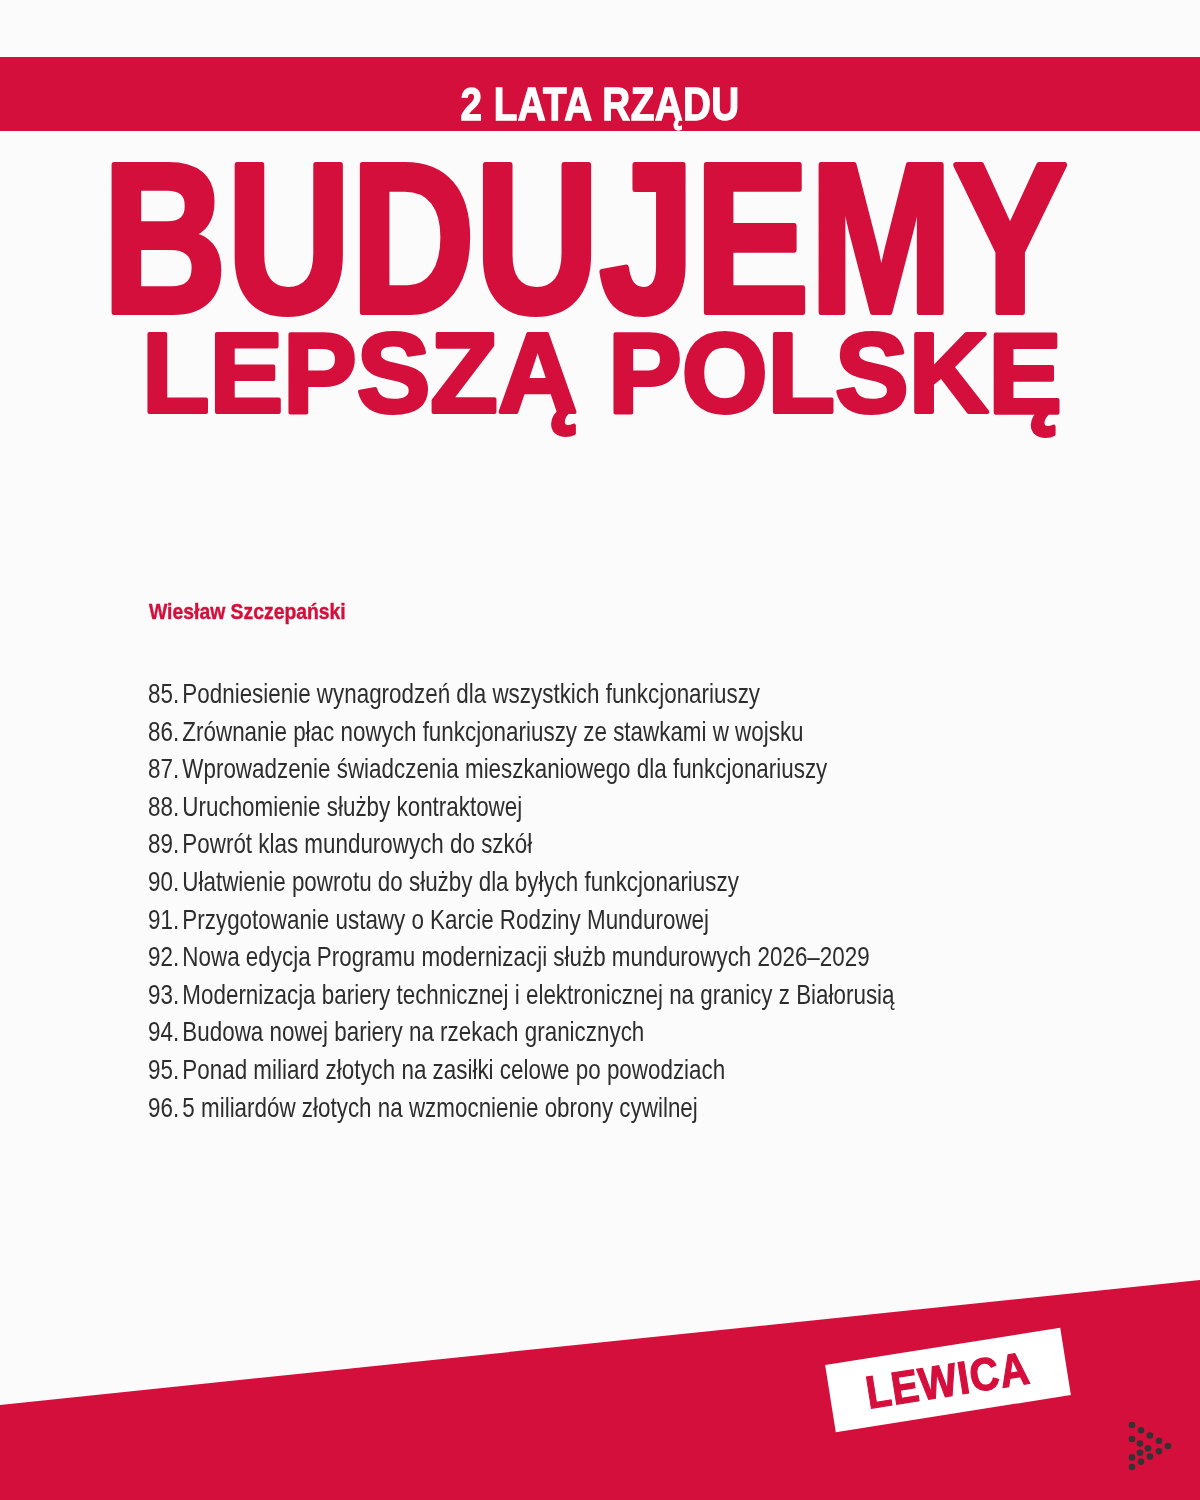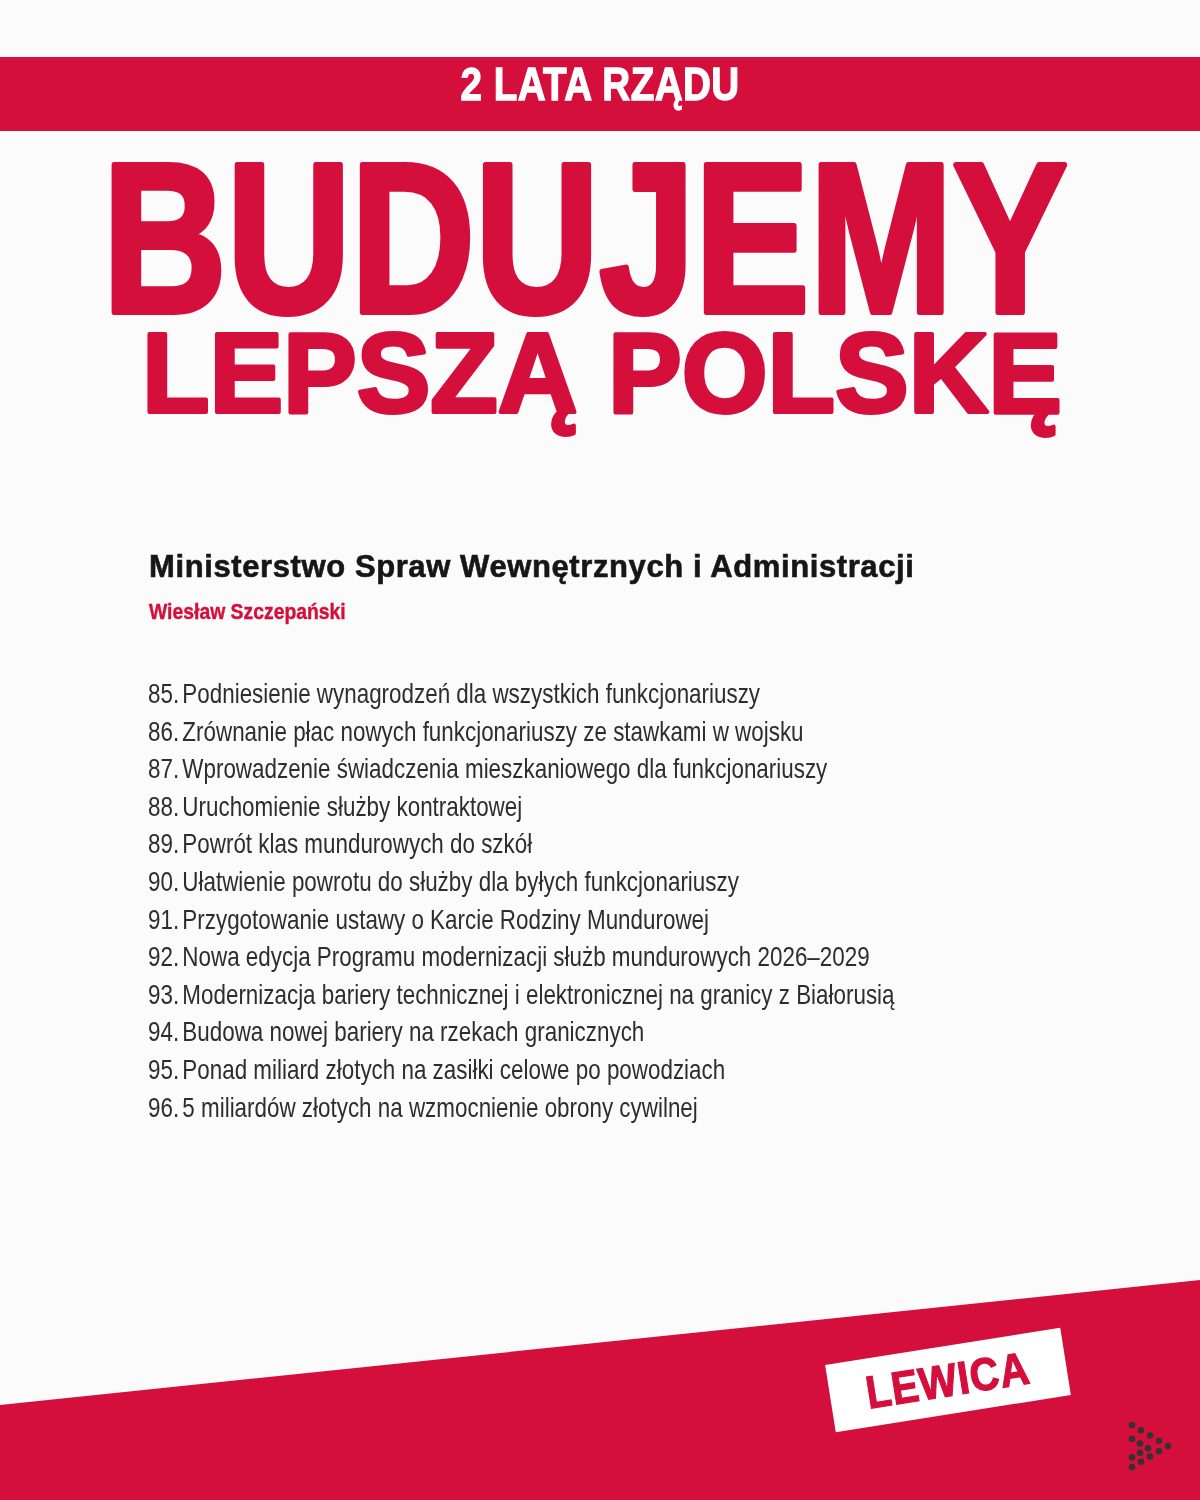--- a/index.html
+++ b/index.html
@@ -13,21 +13,21 @@
   .poster {
     position: absolute; inset: 0;
     background: #fbfbfc;
     width: 1200px; height: 1500px;
   }
 
   
   .topbar {
     position: absolute; left: 0; top: 57px; width: 1200px; height: 74px;
     background: #d50f3c;
-    display: flex; align-items: flex-start; justify-content: center;
+    display: flex; align-items: flex-end; justify-content: center;
   }
   .topbar-text {
     color: #ffffff;
     font-size: 46px; font-weight: 800;
     letter-spacing: 0.5px;
     transform: scaleX(0.84);
     transform-origin: center center;
     -webkit-text-stroke: 1.3px #ffffff;
     white-space: nowrap;
   }
@@ -117,21 +117,20 @@
   </div>
 
   <svg class="title-svg t1" width="980" height="170" viewBox="0 0 980 170">
     <text x="490" y="158" text-anchor="middle" textLength="965" lengthAdjust="spacingAndGlyphs">BUDUJEMY</text>
   </svg>
 
   <svg class="title-svg t2" width="930" height="125" viewBox="0 0 930 125">
     <text x="465" y="85" text-anchor="middle" textLength="920" lengthAdjust="spacingAndGlyphs">LEPSZĄ POLSKĘ</text>
   </svg>
 
-  <h2 class="heading">Ministerstwo Spraw Wewnętrznych i Administracji</h2>
   <div class="author">Wiesław Szczepański</div>
 
   <ol class="list" id="achievement-list">
       <li><span class="num">85.</span><span class="txt">Podniesienie wynagrodzeń dla wszystkich funkcjonariuszy</span></li>
       <li><span class="num">86.</span><span class="txt">Zrównanie płac nowych funkcjonariuszy ze stawkami w wojsku</span></li>
       <li><span class="num">87.</span><span class="txt">Wprowadzenie świadczenia mieszkaniowego dla funkcjonariuszy</span></li>
       <li><span class="num">88.</span><span class="txt">Uruchomienie służby kontraktowej</span></li>
       <li><span class="num">89.</span><span class="txt">Powrót klas mundurowych do szkół</span></li>
       <li><span class="num">90.</span><span class="txt">Ułatwienie powrotu do służby dla byłych funkcjonariuszy</span></li>
       <li><span class="num">91.</span><span class="txt">Przygotowanie ustawy o Karcie Rodziny Mundurowej</span></li>

